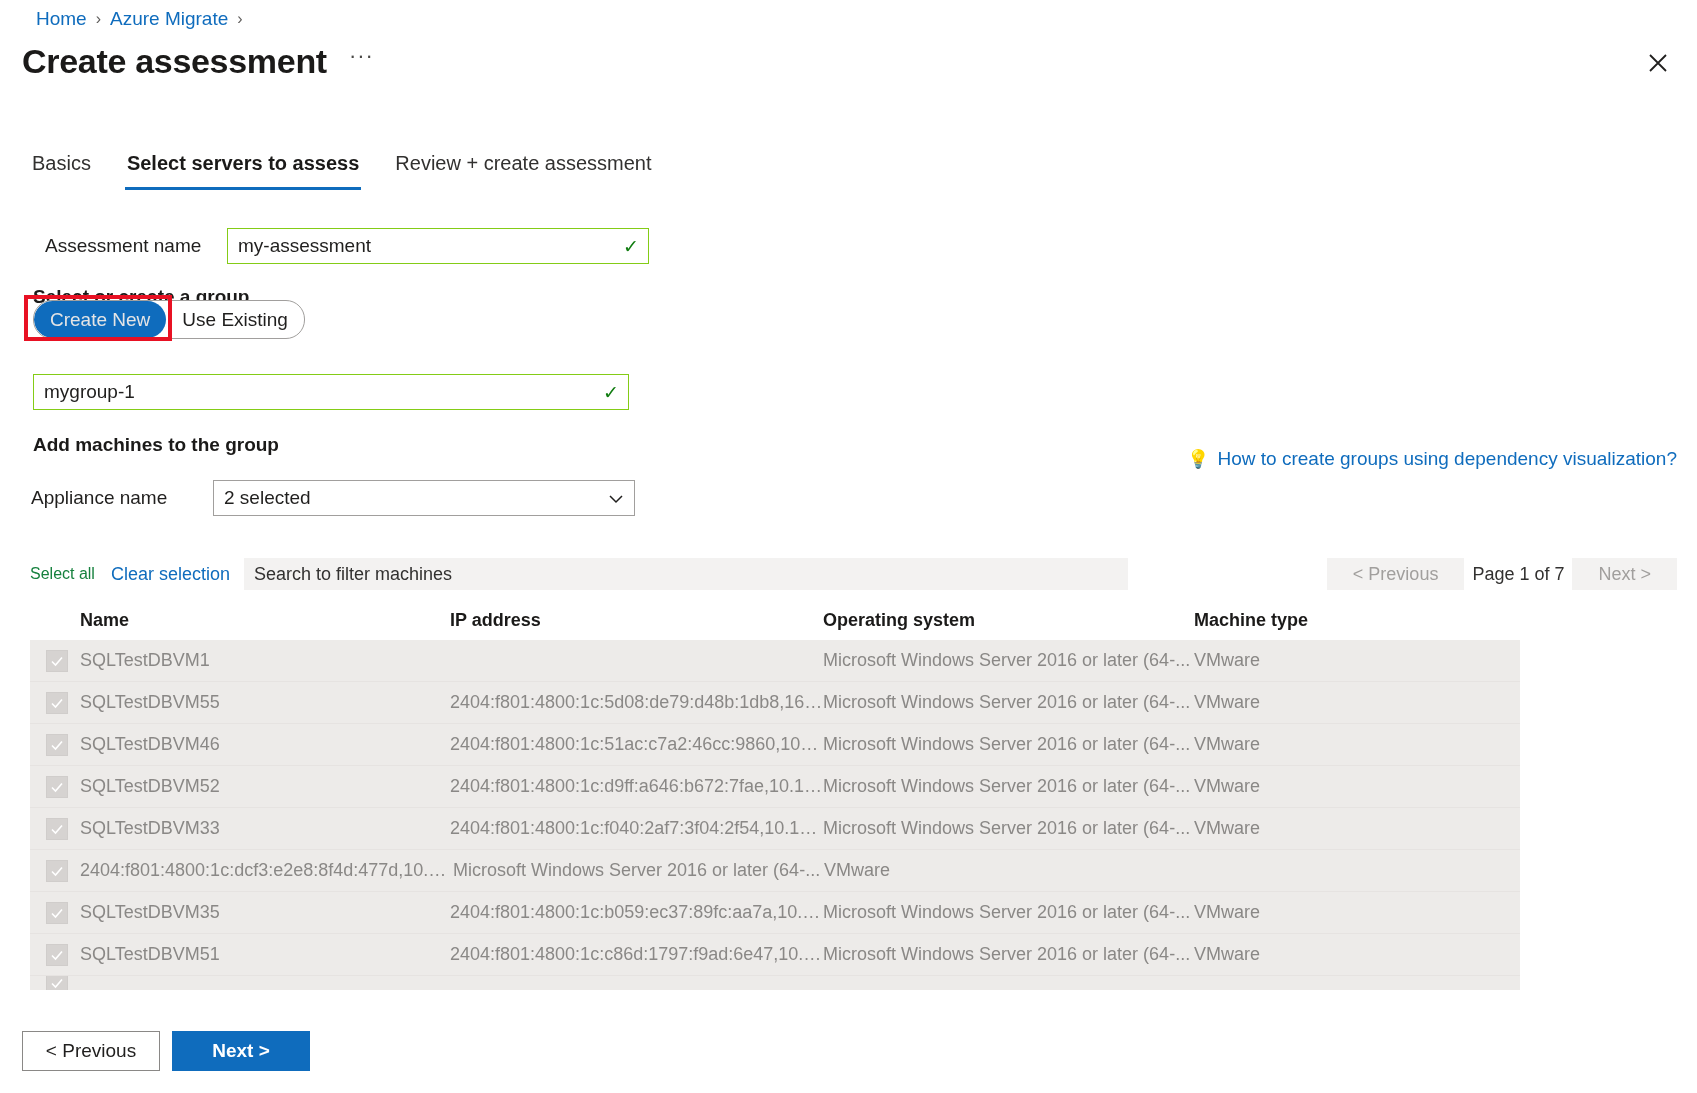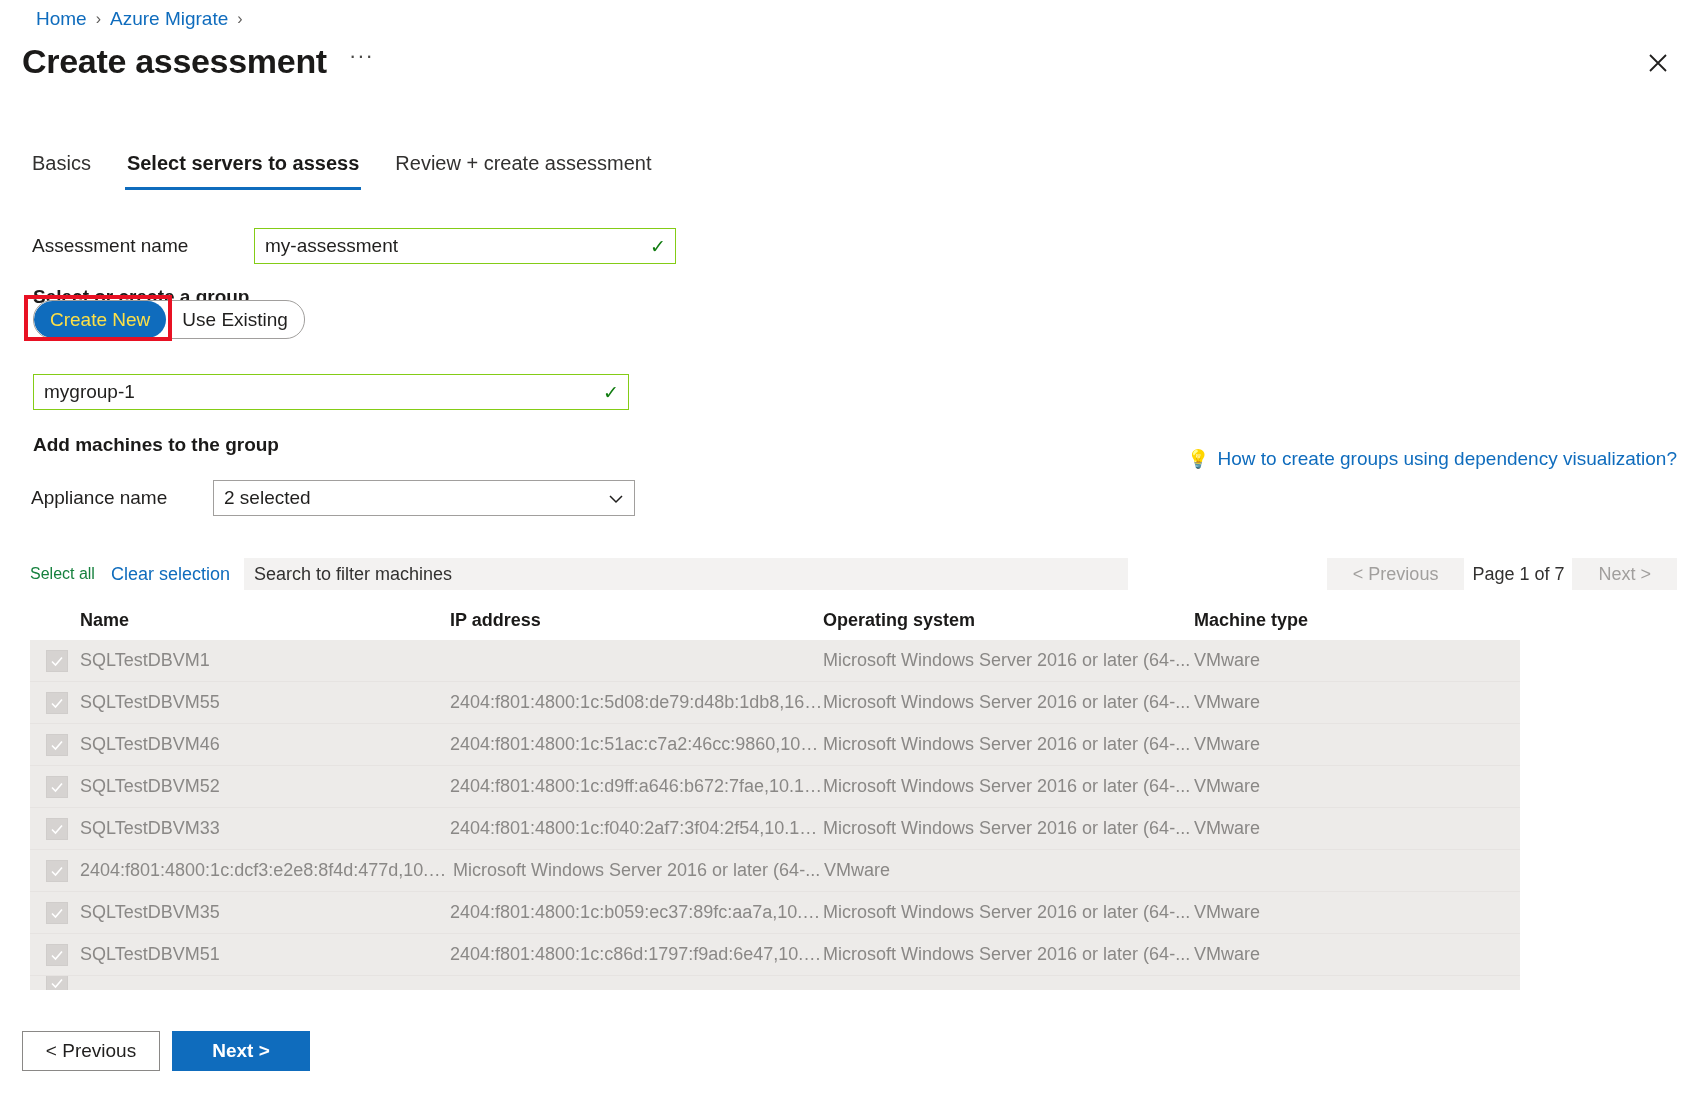--- a/index.html
+++ b/index.html
@@ -164,21 +164,21 @@
     display: flex;
     align-items: center;
     padding: 0 16px;
     font-size: 19px;
     cursor: pointer;
     color: #201f1e;
     white-space: nowrap;
   }
   .pill.selected {
     background: #0f6cbd;
-    color: #fde047;
+    color: #e5e5e5;
     border-radius: 19px;
     font-weight: 400;
   }
 
   
   .dropdown {
     position: relative;
     box-sizing: border-box;
     border: 1px solid #a19f9d;
     background: #ffffff;
@@ -394,21 +394,21 @@
     <path d="M2 2 L18 18 M18 2 L2 18" stroke="#201f1e" stroke-width="1.8" fill="none"></path>
   </svg>
 </div>
 
 <div class="tabs">
   <div class="tab">Basics</div>
   <div class="tab active">Select servers to assess</div>
   <div class="tab">Review + create assessment</div>
 </div>
 
-<div class="field-row" style="left:32px; top:228px;gap:40px;">
+<div class="field-row" style="left:45px; top:228px;">
   <span class="field-label" style="width:182px;">Assessment name</span>
   <div class="textbox" style="width:422px;">
     <span>my-assessment</span>
     <span class="check-mark">✓</span>
   </div>
 </div>
 
 <div class="section-head" style="left:33px; top:286px;">Select or create a group</div>
 
 <div class="pill-wrap">

